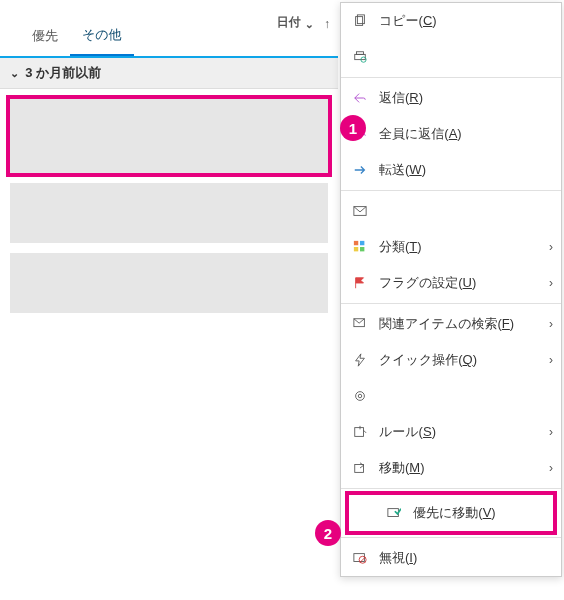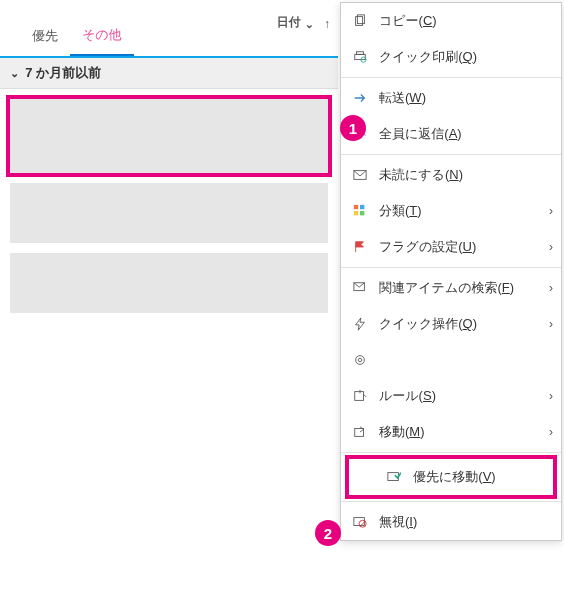--- a/index.html
+++ b/index.html
@@ -2,21 +2,21 @@
 <html><head>
   <meta charset="utf-8">
   <style>
     * { margin: 0; padding: 0; box-sizing: border-box; }
     body { font-family: "Yu Gothic UI", "Meiryo", sans-serif; font-size: 13px; background: #fff; width: 564px; height: 600px; position: relative; overflow: hidden; }
     
     .left-pane { width: 338px; height: 600px; position: absolute; left: 0; top: 0; }
     
     .tabs { display: flex; align-items: center; padding: 20px 20px 0; border-bottom: 2px solid #0ea5e9; position: relative; }
     .tab { padding: 6px 12px 10px; cursor: pointer; color: #555; }
-    .tab.active { color: #ec4899; border-bottom: 2px solid #0078d4; }
+    .tab.active { color: #0c4a6e; border-bottom: 2px solid #0078d4; }
     .sort-area { position: absolute; right: 8px; top: 14px; display: flex; align-items: flex-end; gap: 4px; color: #555; font-size: 12px; font-weight: bold; }
     .chev { font-size: 11px; }
     
     .group-header { background: #efefef; padding: 6px 10px; display: flex; align-items: center; gap: 6px; color: #333; font-weight: 600; border-bottom: 1px solid #ddd; }
     
     .msg-list { padding: 0; }
     .msg-item { height: 74px; margin: 6px 10px 10px; background: #e6e6e6; }
     .hl-red { outline: 4px solid #e6007e; outline-offset: 0; }
     
     .ctx-menu { position: absolute; left: 340px; top: 2px; width: 222px; background: #fff; border: 1px solid #ccc; box-shadow: 0 2px 8px rgba(0,0,0,0.15); }
@@ -39,21 +39,21 @@
     <div class="tab">優先</div>
     <div class="tab active">その他</div>
     <div class="sort-area">
       <span>日付</span>
       <span class="chev">⌄</span>
       <span style="margin-left:6px;">↑</span>
     </div>
   </div>
   <div class="group-header">
     <span class="chev">⌄</span>
-    <span>7 か月前以前</span>
+    <span>3 か月前以前</span>
   </div>
   <div class="msg-list">
     <div class="msg-item hl-red" style="margin-top:10px;"></div>
     <div class="msg-item" style="height:60px;"></div>
     <div class="msg-item" style="height:60px;"></div>
   </div>
 </div>
 
 <div class="ctx-menu">
   <div class="menu-item">
@@ -66,48 +66,54 @@
     <span class="menu-label">コピー(<u>C</u>)</span>
   </div>
   <div class="menu-item">
     <span class="menu-icon">
         <svg viewBox="0 0 16 16" width="14" height="14">
           <rect x="2" y="5" width="12" height="6" fill="none" stroke="#555"></rect>
           <rect x="4" y="2" width="8" height="3" fill="none" stroke="#555"></rect>
           <circle cx="12" cy="11" r="3" fill="none" stroke="#2a8"></circle>
         </svg>
       </span>
-    <span class="menu-label">クイック印刷(<u>Q</u>)</span>
-  </div>
-  <div class="menu-sep"></div>
+  </div>
+  <div class="menu-sep"></div>
+  <div class="menu-item">
+    <span class="menu-icon">
+        <svg viewBox="0 0 16 16" width="14" height="14">
+          <path d="M7 3 L2 8 L7 13 M2 8 H12 Q14 8 14 10" fill="none" stroke="#a4c"></path>
+        </svg>
+      </span>
+    <span class="menu-label">返信(<u>R</u>)</span>
+  </div>
+  <div class="menu-item">
+    <span class="menu-icon">
+        <svg viewBox="0 0 16 16" width="14" height="14">
+          <path d="M6 3 L1 8 L6 13 M9 3 L4 8 L9 13 M4 8 H12 Q14 8 14 10" fill="none" stroke="#a4c"></path>
+        </svg>
+      </span>
+    <span class="menu-label">全員に返信(<u>A</u>)</span>
+  </div>
   <div class="menu-item">
     <span class="menu-icon">
         <svg viewBox="0 0 16 16" width="14" height="14">
           <path d="M2 8 H12 M9 4 L13 8 L9 12" fill="none" stroke="#3a85c7" stroke-width="1.5"></path>
         </svg>
       </span>
     <span class="menu-label">転送(<u>W</u>)</span>
-  </div>
-  <div class="menu-item">
-    <span class="menu-icon">
-        <svg viewBox="0 0 16 16" width="14" height="14">
-          <path d="M6 3 L1 8 L6 13 M9 3 L4 8 L9 13 M4 8 H12 Q14 8 14 10" fill="none" stroke="#a4c"></path>
-        </svg>
-      </span>
-    <span class="menu-label">全員に返信(<u>A</u>)</span>
   </div>
   <div class="menu-sep"></div>
   <div class="menu-item">
     <span class="menu-icon">
         <svg viewBox="0 0 16 16" width="14" height="14">
           <rect x="1" y="3" width="14" height="10" fill="none" stroke="#555"></rect>
           <path d="M1 3 L8 9 L15 3" fill="none" stroke="#555"></path>
         </svg>
       </span>
-    <span class="menu-label">未読にする(<u>N</u>)</span>
   </div>
   <div class="menu-item">
     <span class="menu-icon">
         <svg viewBox="0 0 16 16" width="14" height="14">
           <rect x="1" y="1" width="5" height="5" fill="#e74"></rect>
           <rect x="8" y="1" width="5" height="5" fill="#4ae"></rect>
           <rect x="1" y="8" width="5" height="5" fill="#ec4"></rect>
           <rect x="8" y="8" width="5" height="5" fill="#6c6"></rect>
         </svg>
       </span>

